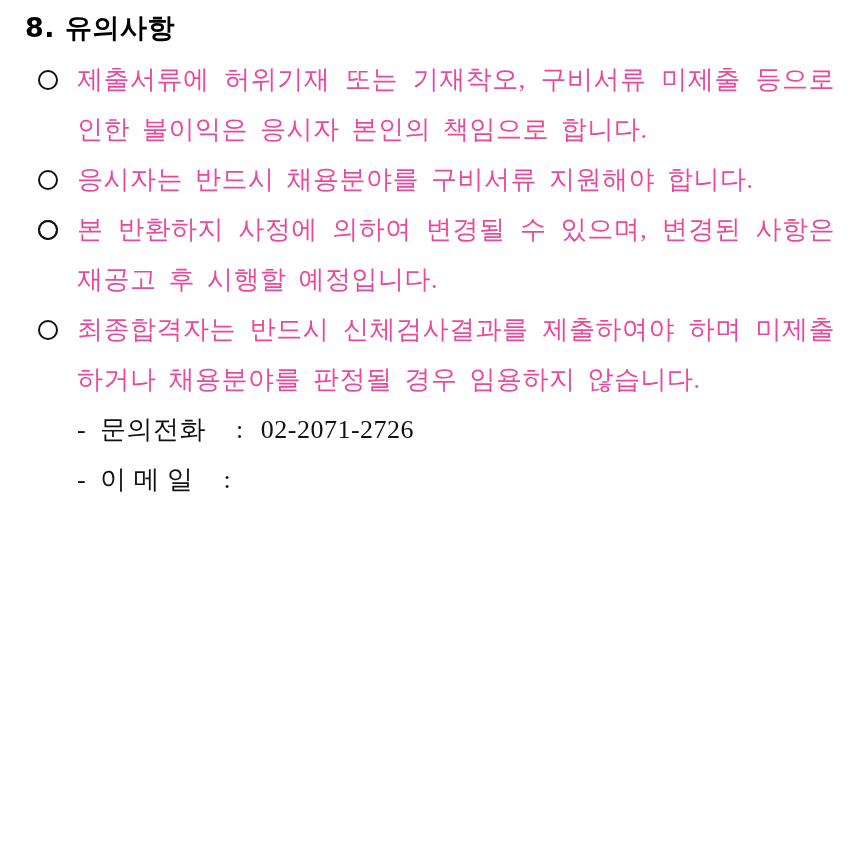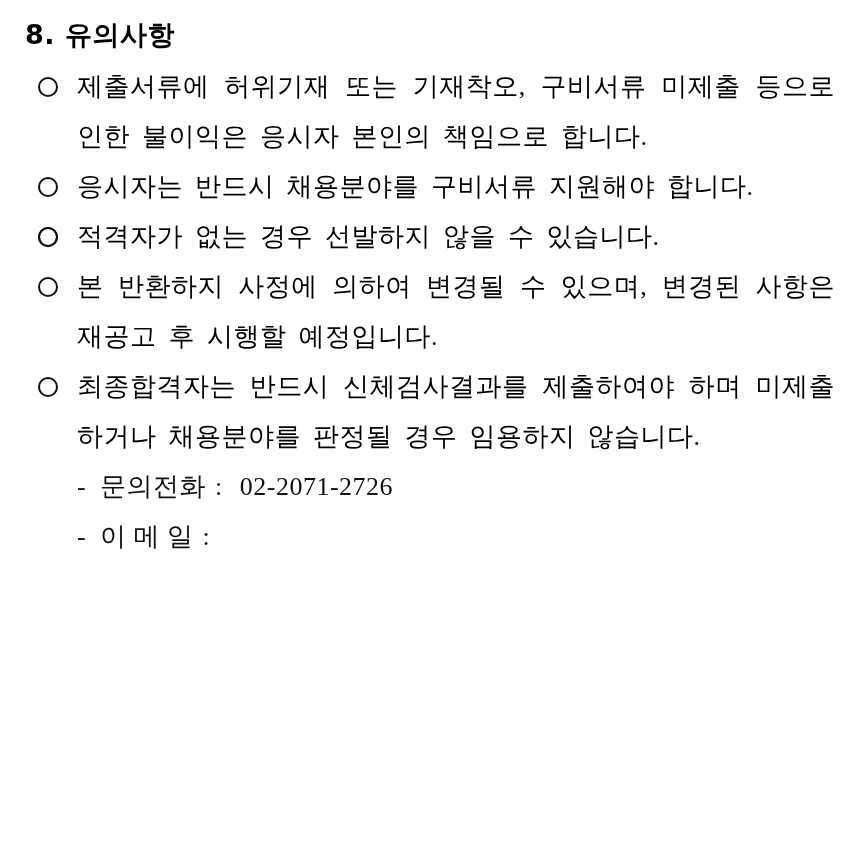--- a/index.html
+++ b/index.html
@@ -11,21 +11,21 @@
     width: 860px;
     height: 860px;
     overflow: hidden;
     color: #111111;
     font-family: "Liberation Serif", "DejaVu Serif", serif;
   }
   .page {
     box-sizing: border-box;
     width: 860px;
     height: 860px;
-    padding: 16px 25px 0 25px;
+    padding: 9px 25px 0 25px;
     background: #ffffff;
   }
   .heading {
     margin: 0;
     font-family: "DejaVu Sans", "Liberation Sans", sans-serif;
     font-weight: bold;
     font-size: 27px;
     line-height: 38px;
     letter-spacing: 0.5px;
     color: #000000;
@@ -35,21 +35,21 @@
   }
   .item {
     position: relative;
     padding-left: 52px;
     font-size: 26px;
     line-height: 50px;
     letter-spacing: 0.5px;
     word-spacing: 5px;
     text-align: justify;
     text-align-last: left;
-    color: #000000;
+    color: #ec4899;
   }
   .bullet {
     position: absolute;
     left: 13px;
     top: 15px;
     width: 16px;
     height: 16px;
     border: 2px solid #111111;
     border-radius: 50%;
     box-sizing: content-box;
@@ -62,21 +62,21 @@
     letter-spacing: 0.5px;
     color: #111111;
   }
   .dash-marker {
     position: absolute;
     left: 52px;
     top: 0;
   }
   .contact-label {
     display: inline-block;
-    margin-right: 2px;
+    margin-right: 23px;
   }
   .contact-separator {
     display: inline-block;
     margin-right: 10px;
   }
 </style>
 </head>
 <body>
 
 <div class="page">
@@ -93,24 +93,20 @@
     <div class="item">
       <span class="bullet"></span>
       <span>응시자는 반드시 채용분야를 구비서류 지원해야 합니다.</span>
     </div>
 
 
     <div class="item">
       <span class="bullet"></span>
     </div>
 
-    <div class="item">
-      <span class="bullet"></span>
-      <span>적격자가 없는 경우 선발하지 않을 수 있습니다.</span>
-    </div>
 
     <div class="item">
       <span class="bullet"></span>
       <span>본 반환하지 사정에 의하여 변경될 수 있으며, 변경된 사항은 재공고 후 시행할 예정입니다.</span>
     </div>
 
     <div class="item">
       <span class="bullet"></span>
       <span>최종합격자는 반드시 신체검사결과를 제출하여야 하며 미제출하거나 채용분야를 판정될 경우 임용하지 않습니다.</span>
     </div>

